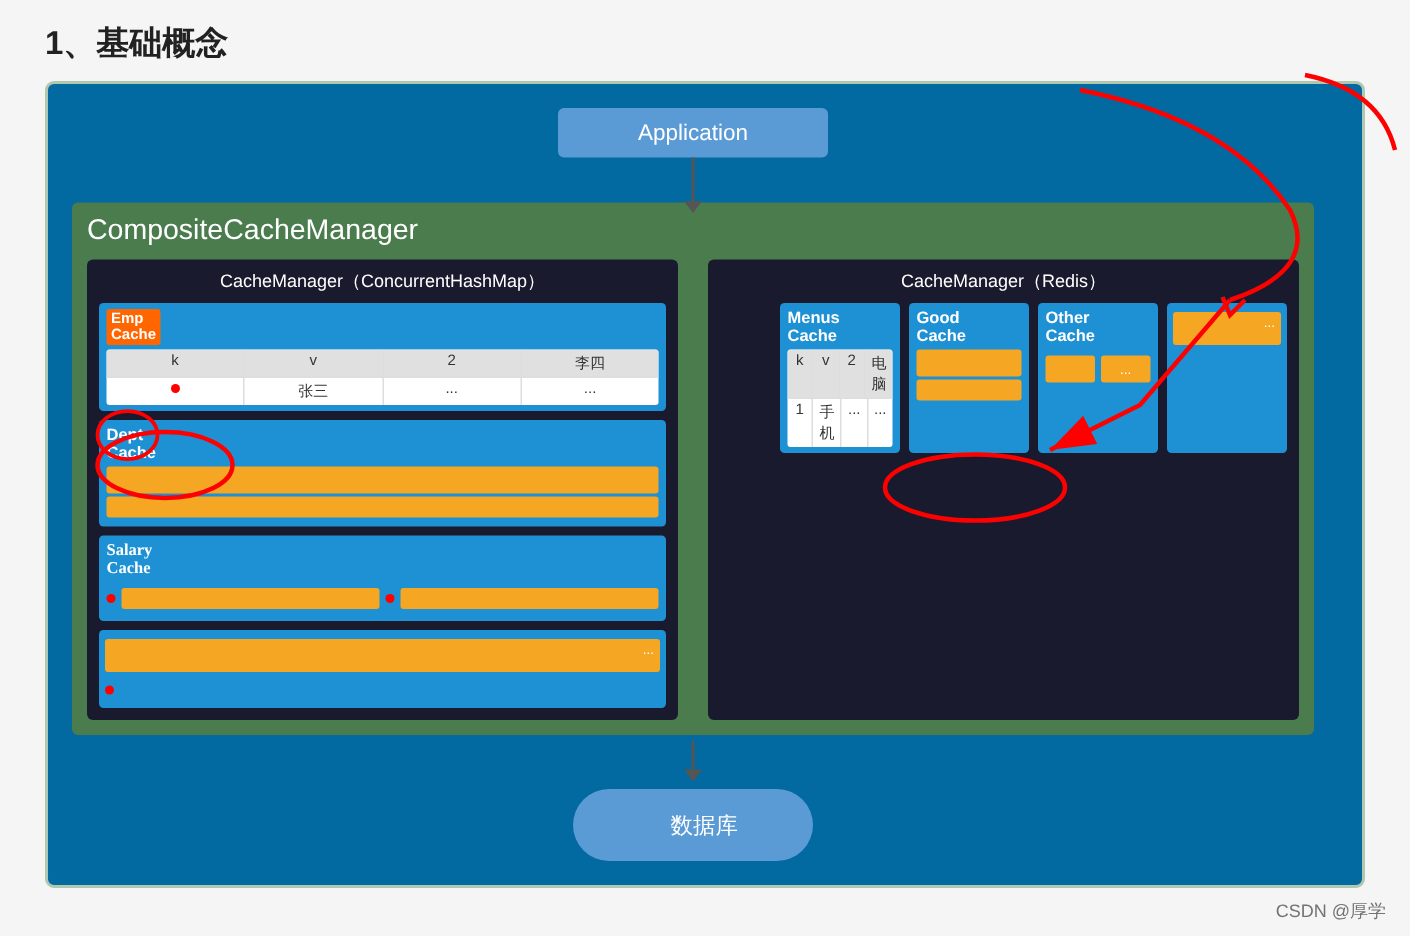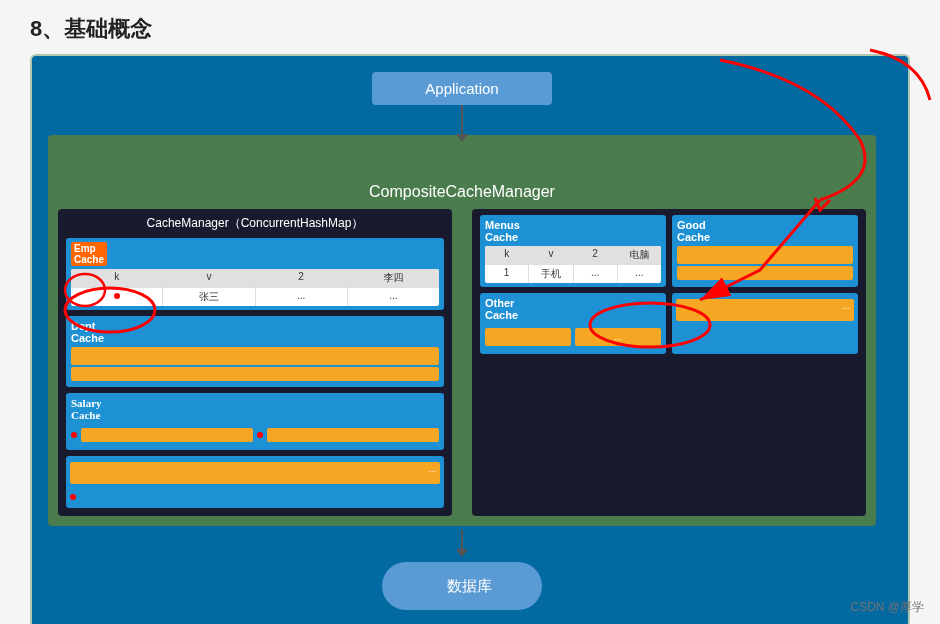--- a/index.html
+++ b/index.html
@@ -68,24 +68,23 @@
     
     .composite-box {
       background: #4a7c4e;
       border-radius: 4px;
       padding: 8px 10px 10px 10px;
       margin-top: 0;
     }
 
     .composite-label {
       color: white;
-      text-align: center;
-      font-size: 16px;
+      text-align: left;
+      font-size: 19px;
       margin-bottom: 8px;
-      margin-top: 40px;
     }
 
     .managers-row {
       display: flex;
       gap: 20px;
     }
 
     .cache-manager-box {
       background: #1a1a2e;
       border-radius: 4px;
@@ -189,21 +188,21 @@
       bottom: 8px;
       right: 16px;
       font-size: 12px;
       color: #737373;
     }
   </style>
 </head>
 <body>
 
 <div class="page">
-  <div class="title">8、基础概念</div>
+  <div class="title">1、基础概念</div>
 
   <div class="diagram-container">
 
     <div class="app-box">
       <span>Application</span>
     </div>
 
     <div class="arrow-down"></div>
 
     <div class="composite-box">
@@ -254,22 +253,23 @@
               <div class="orange-box" style="height:22px; position:relative;">
                 <span style="position:absolute; top:2px; right:4px; color:white; font-size:9px;">...</span>
               </div>
               <span class="red-dot" style="margin-top:2px; display:inline-block;"></span>
             </div>
 
           </div>
         </div>
 
         <div class="cache-manager-box">
-
-          <div style="display:grid; grid-template-columns: 1fr 1fr; gap:6px;">
+          <div class="cache-manager-label">CacheManager（Redis）</div>
+
+          <div style="display:grid; grid-template-columns: 1fr 1fr 1fr 1fr; gap:6px;margin-left:40px;">
 
             <div class="cache-item" style="background:#1e90d4;">
               <div class="cache-item-label">Menus<br>Cache</div>
               <div class="cache-table">
                 <div class="cache-table-row cache-table-header">
                   <div class="cache-table-cell">k</div>
                   <div class="cache-table-cell">v</div>
                   <div class="cache-table-cell">2</div>
                   <div class="cache-table-cell">电脑</div>
                 </div>

